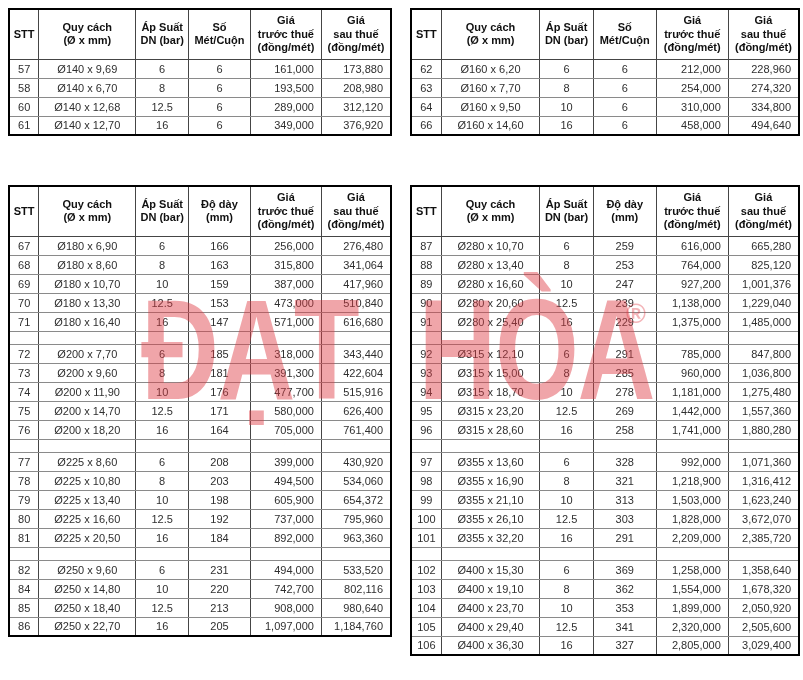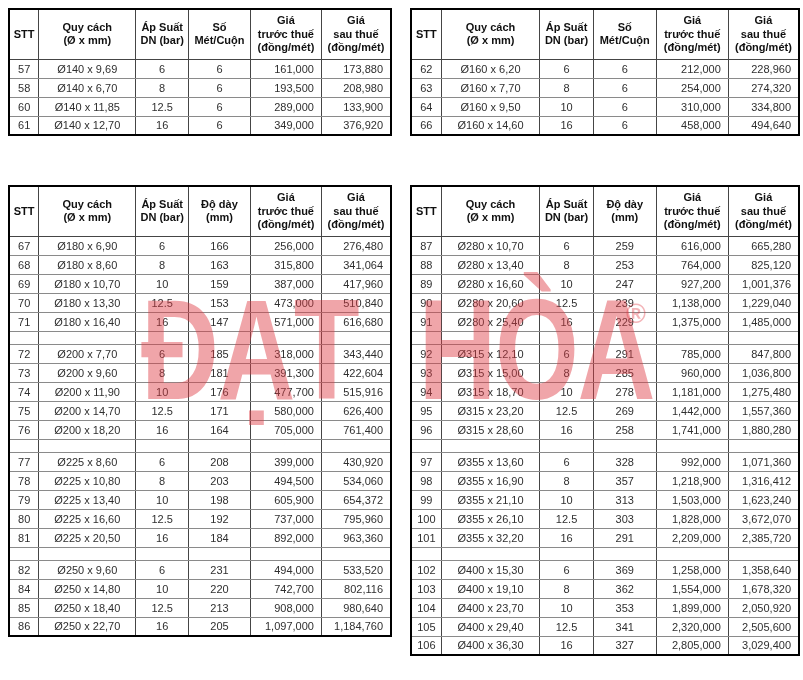--- a/index.html
+++ b/index.html
@@ -99,25 +99,25 @@
         <tr>
           <td>58</td>
           <td>Ø140 x 6,70</td>
           <td>8</td>
           <td>6</td>
           <td class="num">193,500</td>
           <td class="num">208,980</td>
         </tr>
         <tr>
           <td>60</td>
-          <td>Ø140 x 11,85</td>
+          <td>Ø140 x 12,68</td>
           <td>12.5</td>
           <td>6</td>
           <td class="num">289,000</td>
-          <td class="num">133,900</td>
+          <td class="num">312,120</td>
         </tr>
         <tr>
           <td>61</td>
           <td>Ø140 x 12,70</td>
           <td>16</td>
           <td>6</td>
           <td class="num">349,000</td>
           <td class="num">376,920</td>
         </tr>
       </tbody>
@@ -555,21 +555,21 @@
           <td>Ø355 x 13,60</td>
           <td>6</td>
           <td>328</td>
           <td class="num">992,000</td>
           <td class="num">1,071,360</td>
         </tr>
         <tr>
           <td>98</td>
           <td>Ø355 x 16,90</td>
           <td>8</td>
-          <td>357</td>
+          <td>321</td>
           <td class="num">1,218,900</td>
           <td class="num">1,316,412</td>
         </tr>
         <tr>
           <td>99</td>
           <td>Ø355 x 21,10</td>
           <td>10</td>
           <td>313</td>
           <td class="num">1,503,000</td>
           <td class="num">1,623,240</td>

